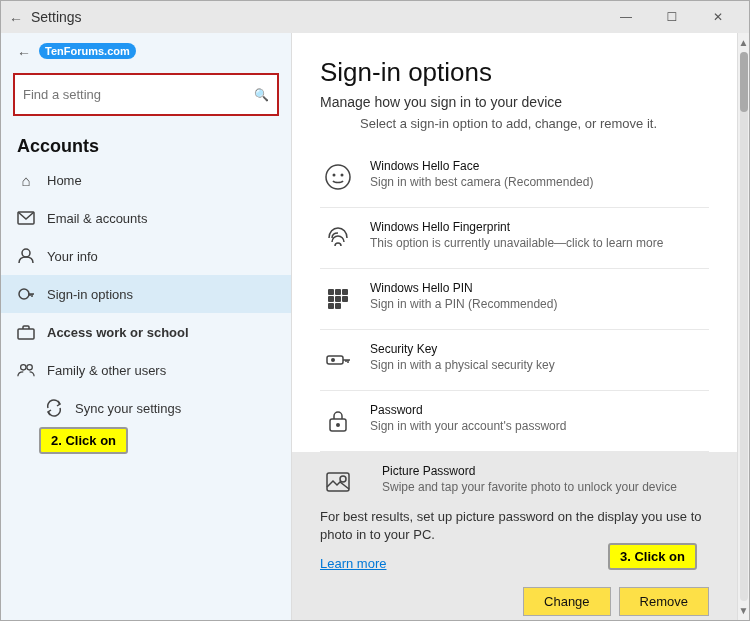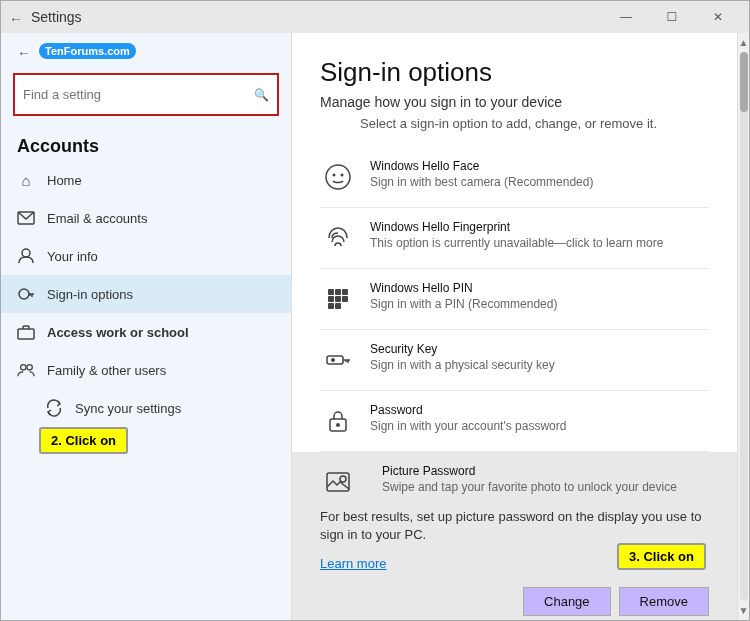--- a/index.html
+++ b/index.html
@@ -43,21 +43,21 @@
 
     .signin-option { display: flex; align-items: flex-start; gap: 14px; padding: 12px 0; border-bottom: 1px solid #e8e8e8; }
     .signin-option:last-of-type { border-bottom: none; }
     .option-icon { width: 36px; height: 36px; display: flex; align-items: center; justify-content: center; font-size: 22px; flex-shrink: 0; color: #333; }
     .option-text { flex: 1; }
     .option-title { font-size: 12px; font-weight: 400; color: #111; margin-bottom: 2px; }
     .option-desc { font-size: 12px; color: #666; }
     .best-results-text { font-size: 13px; color: #333; margin: 8px 0 12px; line-height: 1.4; }
     .learn-more { color: #0078d7; font-size: 13px; cursor: pointer; display: block; margin-bottom: 16px; }
     .action-buttons { display: flex; gap: 8px; justify-content: flex-end; position: relative; }
-    .btn { padding: 6px 20px; font-size: 13px; border: 1px solid #aaa; background: #c4b5fd; cursor: pointer; min-width: 80px; color: #111; }
+    .btn { padding: 6px 20px; font-size: 13px; border: 1px solid #aaa; background: #fde047; cursor: pointer; min-width: 80px; color: #111; }
   </style>
 </head>
 <body>
 
 <div class="window">
 
   <div class="titlebar">
     <div class="titlebar-left">
       <span class="titlebar-icon">←</span>
       <span class="titlebar-title">Settings</span>
@@ -252,25 +252,25 @@
                 <rect x="3" y="5" width="22" height="18" rx="2" fill="none" stroke="#444" stroke-width="1.5"></rect>
                 <path d="M3 19l6-6 4 4 3-3 9 7" fill="none" stroke="#444" stroke-width="1.5"></path>
                 <circle cx="19" cy="11" r="3" fill="none" stroke="#444" stroke-width="1.5"></circle>
               </svg>
           </div>
           <div>
             <div class="option-title">Picture Password</div>
             <div class="option-desc">Swipe and tap your favorite photo to unlock your device</div>
           </div>
         </div>
-        <p class="best-results-text">For best results, set up picture password on the display you use to sign in to your PC.</p>
+        <p class="best-results-text">For best results, set up picture password on the display you use to photo in to your PC.</p>
         <a class="learn-more" href="#">Learn more</a>
         <div class="action-buttons">
 
-          <div style="position:absolute; right:3px; top:-44px; background:#ffff00; border:2px solid #999; padding:4px 10px; font-size:13px; font-weight:bold; color:#000; white-space:nowrap; z-index:10; border-radius:3px;">3. Click on</div>
+          <div style="position:absolute; right:12px; top:-44px; background:#ffff00; border:2px solid #999; padding:4px 10px; font-size:13px; font-weight:bold; color:#000; white-space:nowrap; z-index:10; border-radius:3px;">3. Click on</div>
           <button class="btn">Change</button>
           <button class="btn">Remove</button>
         </div>
       </div>
     </div>
 
     <div class="scrollbar">
       <div style="font-size:10px; color:#777; margin:2px;">▲</div>
       <div class="scrollbar-track">
         <div class="scrollbar-thumb"></div>

